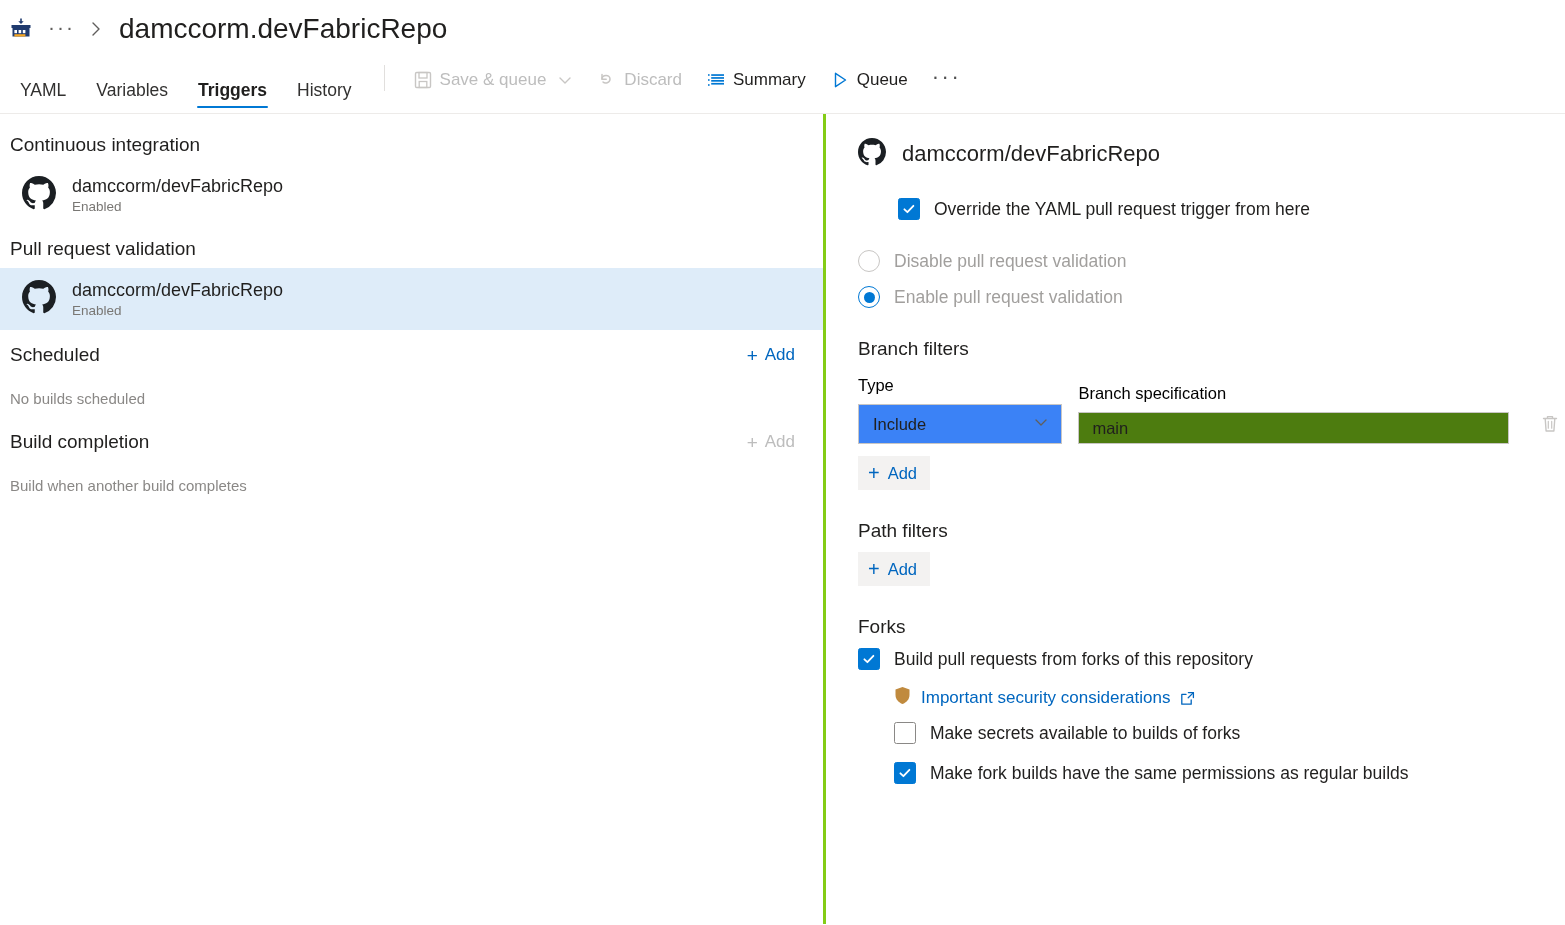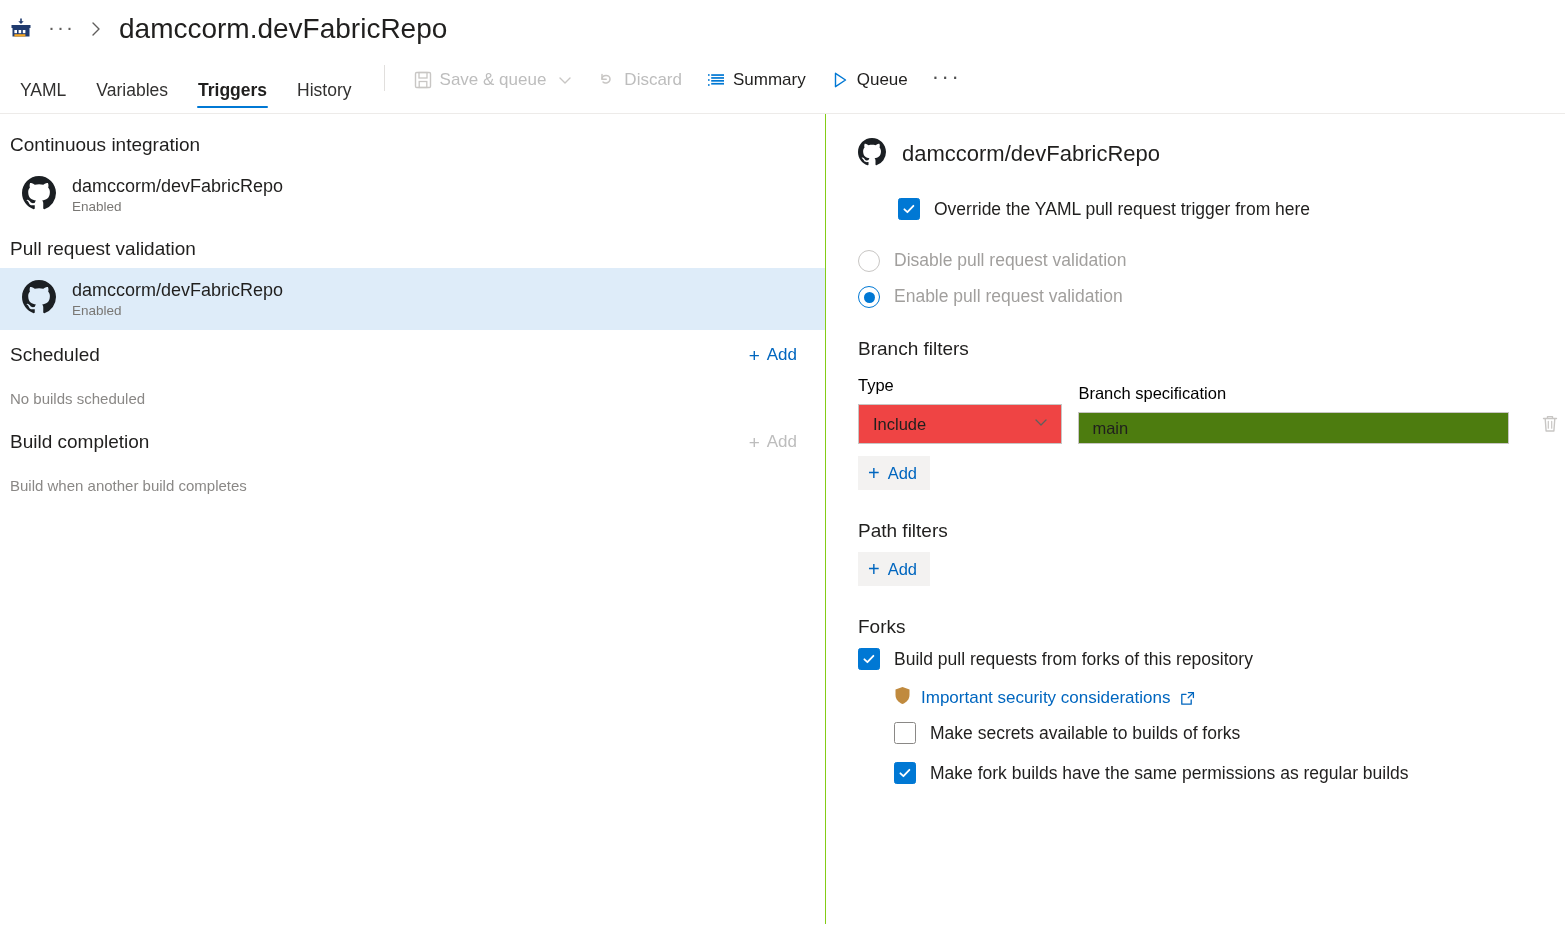--- a/index.html
+++ b/index.html
@@ -65,21 +65,21 @@
   .cmd.disabled { color: #bdbdbd; cursor: default; }
   .cmd .glyph { display: flex; align-items: center; justify-content: center; }
   .cmd-caret { margin-left: 4px; display:flex; align-items:center; }
   .cmd-ellipsis { font-size: 22px; letter-spacing: 2.5px; color: #4f4f4f; padding: 0 12px 6px 12px; cursor: pointer; line-height: 1; }
 
   
   .body { display: flex; height: calc(925px - 58px - 57px); }
 
   .left-pane {
     width: 826px; flex: none;
-    border-right: 1px solid #84cc16;
+    border-right: 3px solid #84cc16;
     padding-top: 8px;
     overflow: hidden;
   }
   .right-pane {
     flex: 1; padding: 24px 0 0 32px;
     overflow: hidden;
   }
 
   
   .sec-head {
@@ -108,21 +108,21 @@
   .muted-note {
     font-size: 15px; color: #8a8886;
     padding: 14px 10px 10px 10px;
   }
 
   
   .rp-header { display: flex; align-items: center; gap: 16px; margin-bottom: 28px; }
   .rp-title { font-size: 22px; color: #201f1e; }
 
   .row-check { display: flex; align-items: center; gap: 14px; margin-bottom: 10px; }
-  .row-radio { display: flex; gap: 14px; margin-bottom: 14px; }
+  .row-radio { display: flex; align-items: center; gap: 14px; margin-bottom: 14px; }
 
   .cb {
     width: 22px; height: 22px; flex: none;
     border-radius: 2.5px; position: relative;
     display: flex; align-items: center; justify-content: center;
   }
   .cb.on { background: #0078d4; border: 1px solid #0078d4; }
   .cb.off { background: #fff; border: 1.6px solid #8a8886; }
   .cb .tick { display: block; }
 
@@ -139,21 +139,21 @@
   .lbl.muted { color: #a19f9d; }
 
   .group-title { font-size: 19px; color: #201f1e; margin: 30px 0 16px 0; }
   .field-label { font-size: 16.5px; color: #000000; margin-bottom: 9px; }
 
   .filter-grid { display: flex; align-items: flex-end; gap: 16px; }
   .col-type { width: 206px; }
   .col-spec { width: 434px; }
 
   .select-box {
-    height: 40px; border: 1px solid #c8c6c4; background: #ef4444;
+    height: 40px; border: 1px solid #c8c6c4; background: #3b82f6;
     display: flex; align-items: center; justify-content: space-between;
     padding: 0 11px 0 14px; cursor: pointer;
   }
   .select-box .val { font-size: 16.5px; color: #201f1e; }
 
   .text-box {
     height: 32px; width: 100%; border: 1px solid #c8c6c4; background: #4d7c0f;
     padding: 0 13px; font-size: 16.5px; color: #201f1e;
     font-family: "Liberation Sans", sans-serif;
   }

